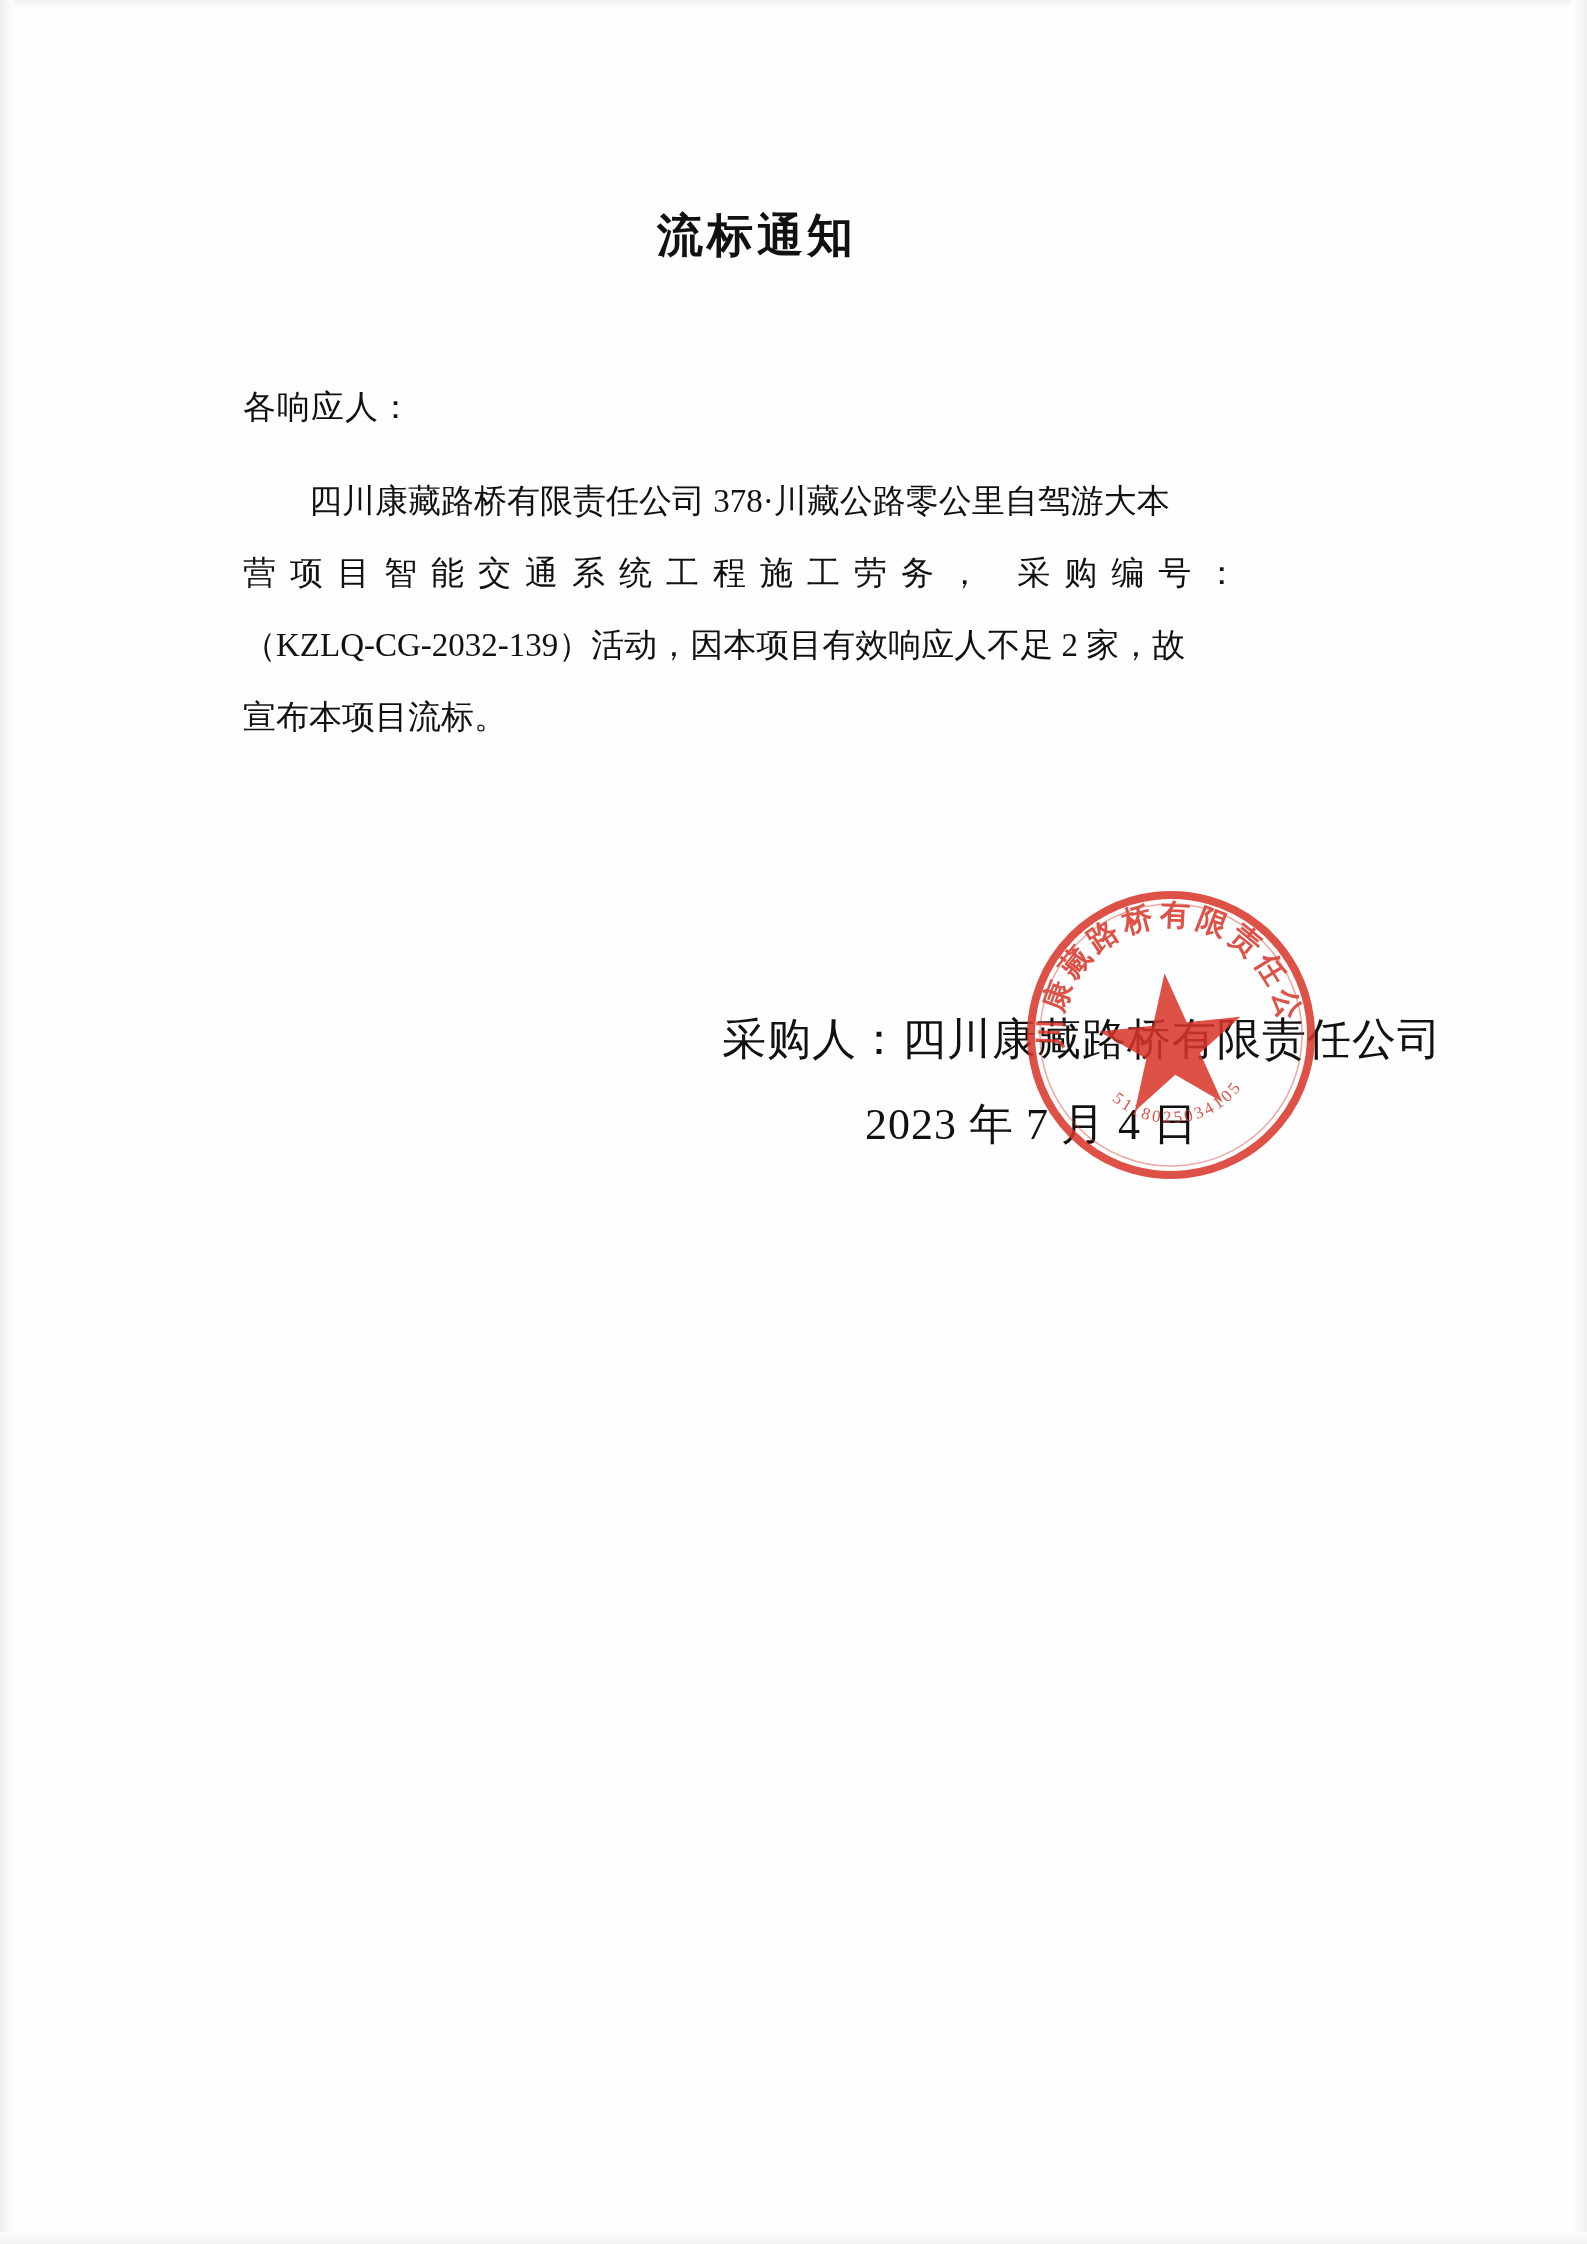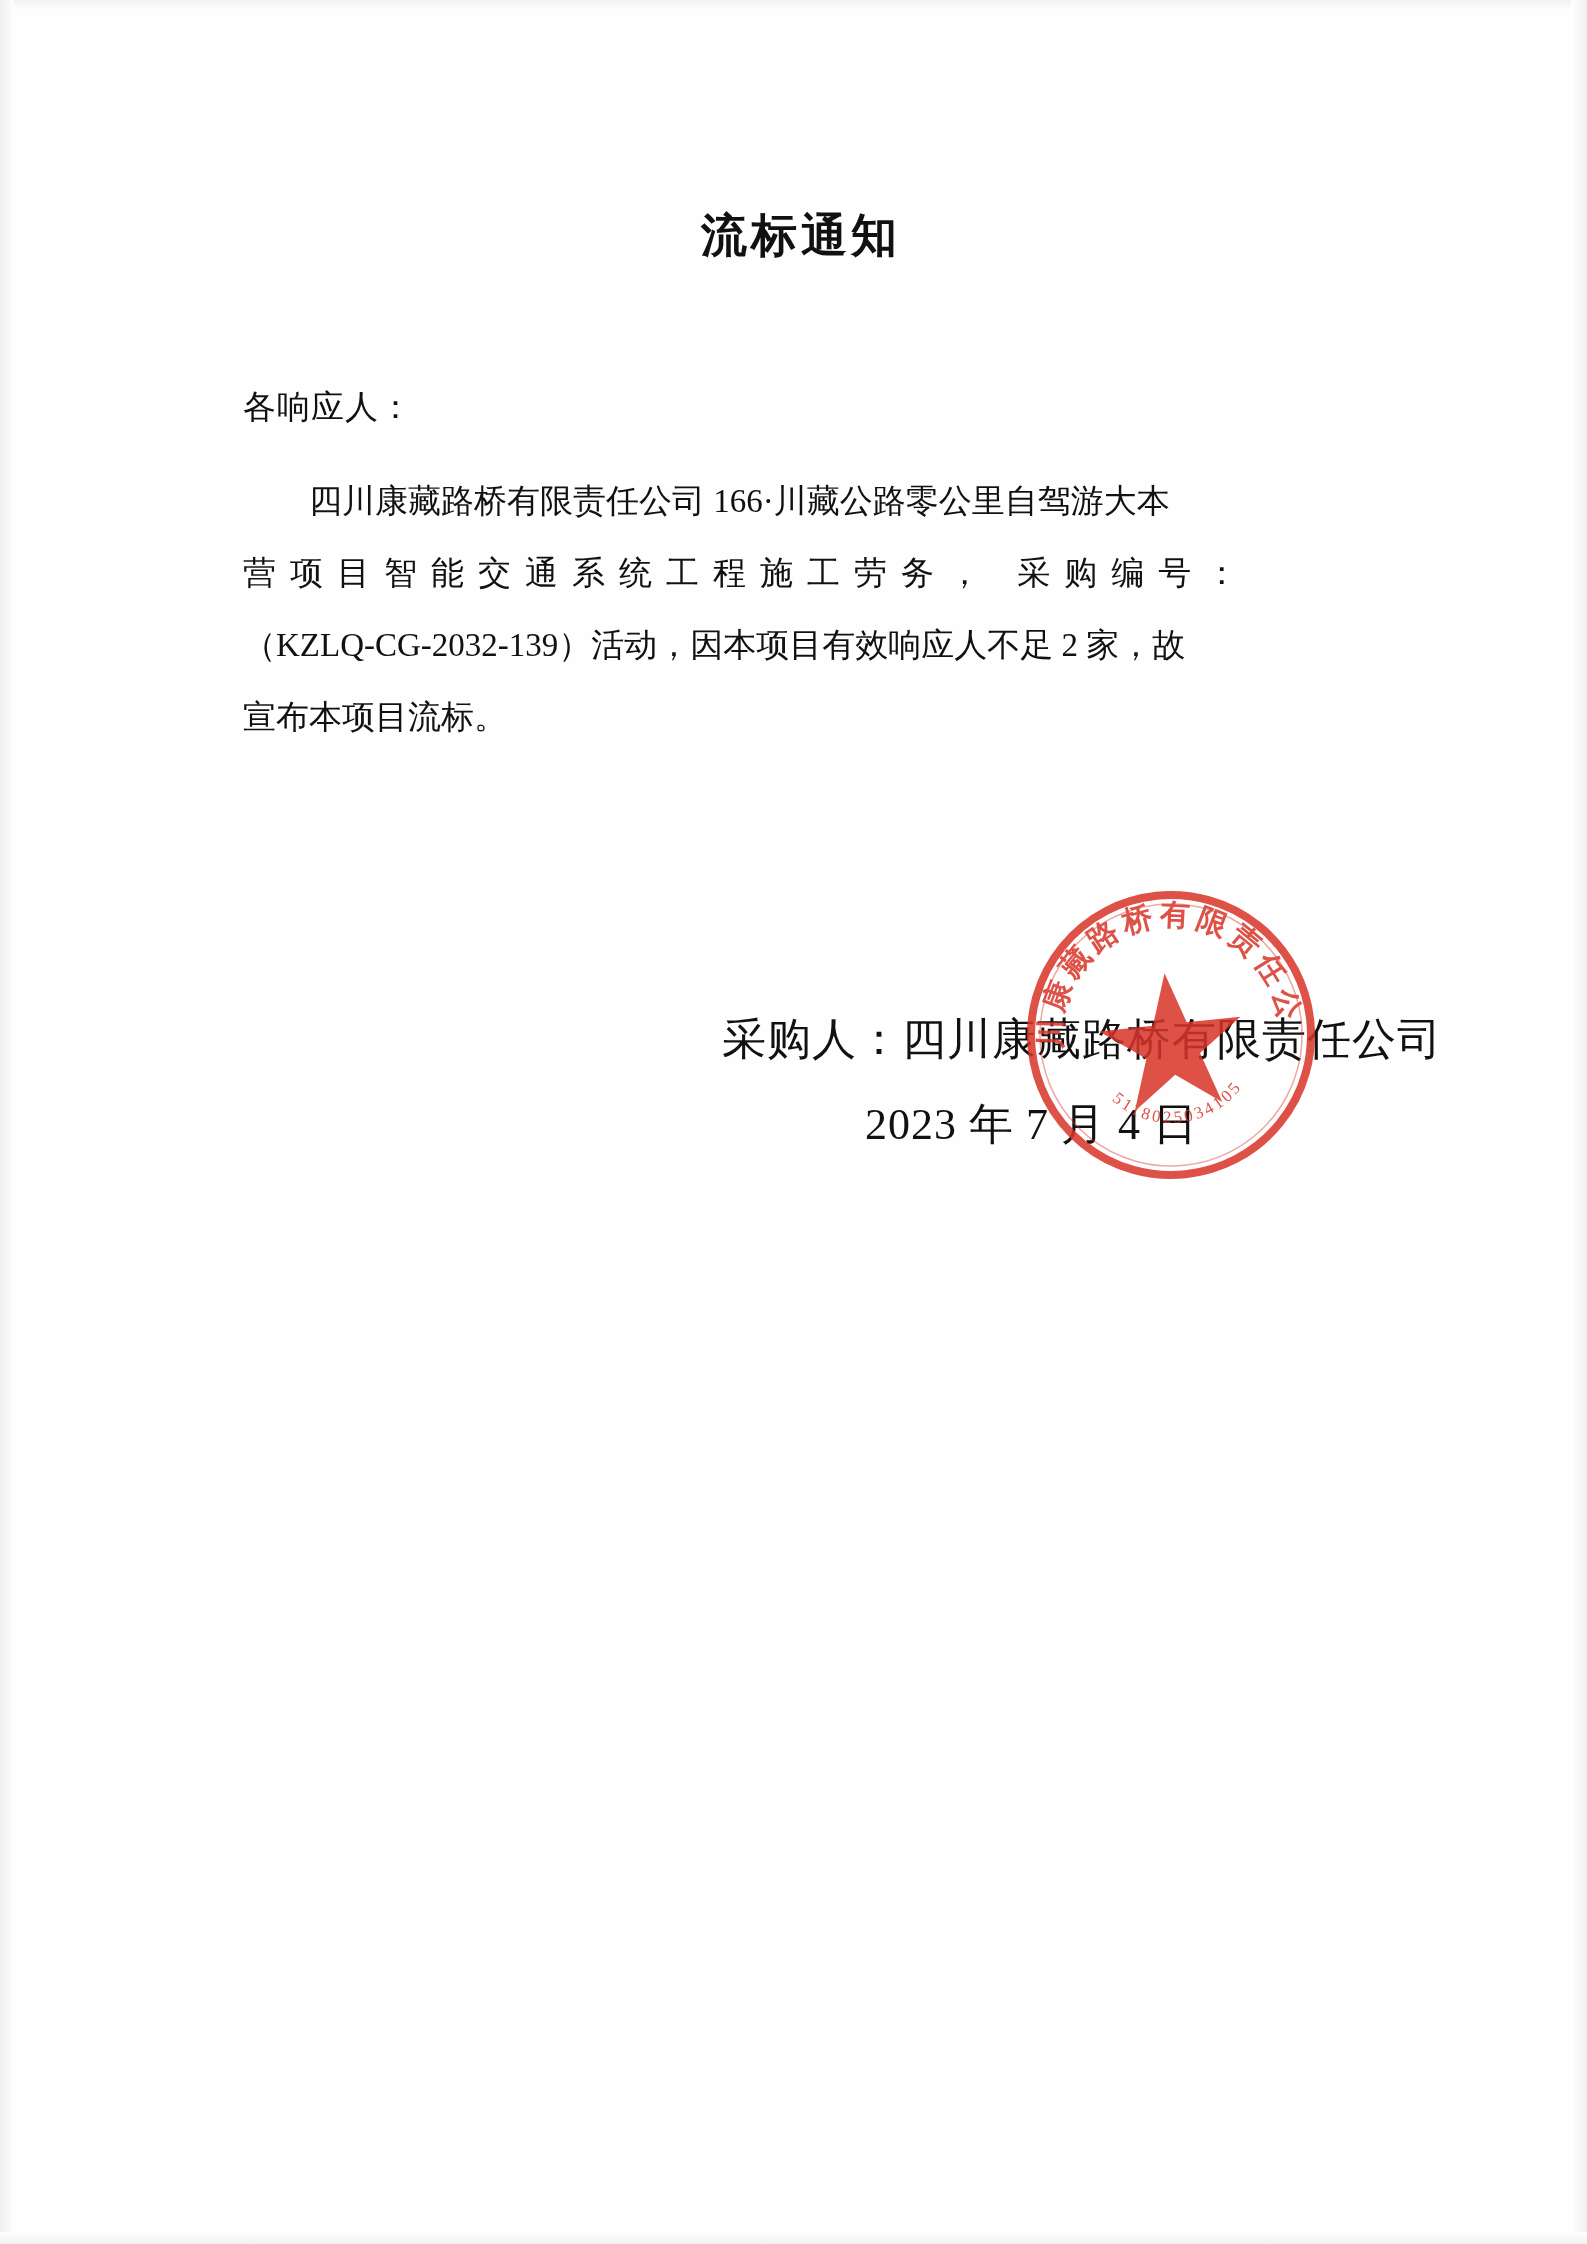--- a/index.html
+++ b/index.html
@@ -55,21 +55,20 @@
     position: absolute;
     top: 205px;
     left: 0;
     width: 1514px;
     text-align: center;
     font-family: Liberation Mono, monospace;
     font-weight: bold;
     font-size: 46px;
     letter-spacing: 4px;
     color: #111111;
-    padding-left: 44px;
   }
 
   .salutation {
     position: absolute;
     top: 385px;
     left: 243px;
     font-size: 33px;
     letter-spacing: 1px;
     color: #111111;
     text-align: center;
@@ -153,21 +152,21 @@
   <div class="scan-edge-top"></div>
   <div class="scan-edge-left"></div>
   <div class="scan-edge-right"></div>
   <div class="scan-edge-bottom"></div>
 
   <div class="doc-title">流标通知</div>
 
   <div class="salutation">各响应人：</div>
 
   <div class="body-block">
-    <div class="body-line indent">四川康藏路桥有限责任公司 166·川藏公路零公里自驾游大本</div>
+    <div class="body-line indent">四川康藏路桥有限责任公司 378·川藏公路零公里自驾游大本</div>
     <div class="body-line justify-wide">营项目智能交通系统工程施工劳务， 采购编号：</div>
     <div class="body-line">（KZLQ-CG-2032-139）活动，因本项目有效响应人不足 2 家，故</div>
     <div class="body-line">宣布本项目流标。</div>
   </div>
 
   <div class="sign-name">采购人：四川康藏路桥有限责任公司</div>
   <div class="sign-date">2023 年 7 月 4 日</div>
 
   <div class="seal">
     <svg width="300" height="300" viewBox="0 0 300 300" xmlns="http://www.w3.org/2000/svg">

